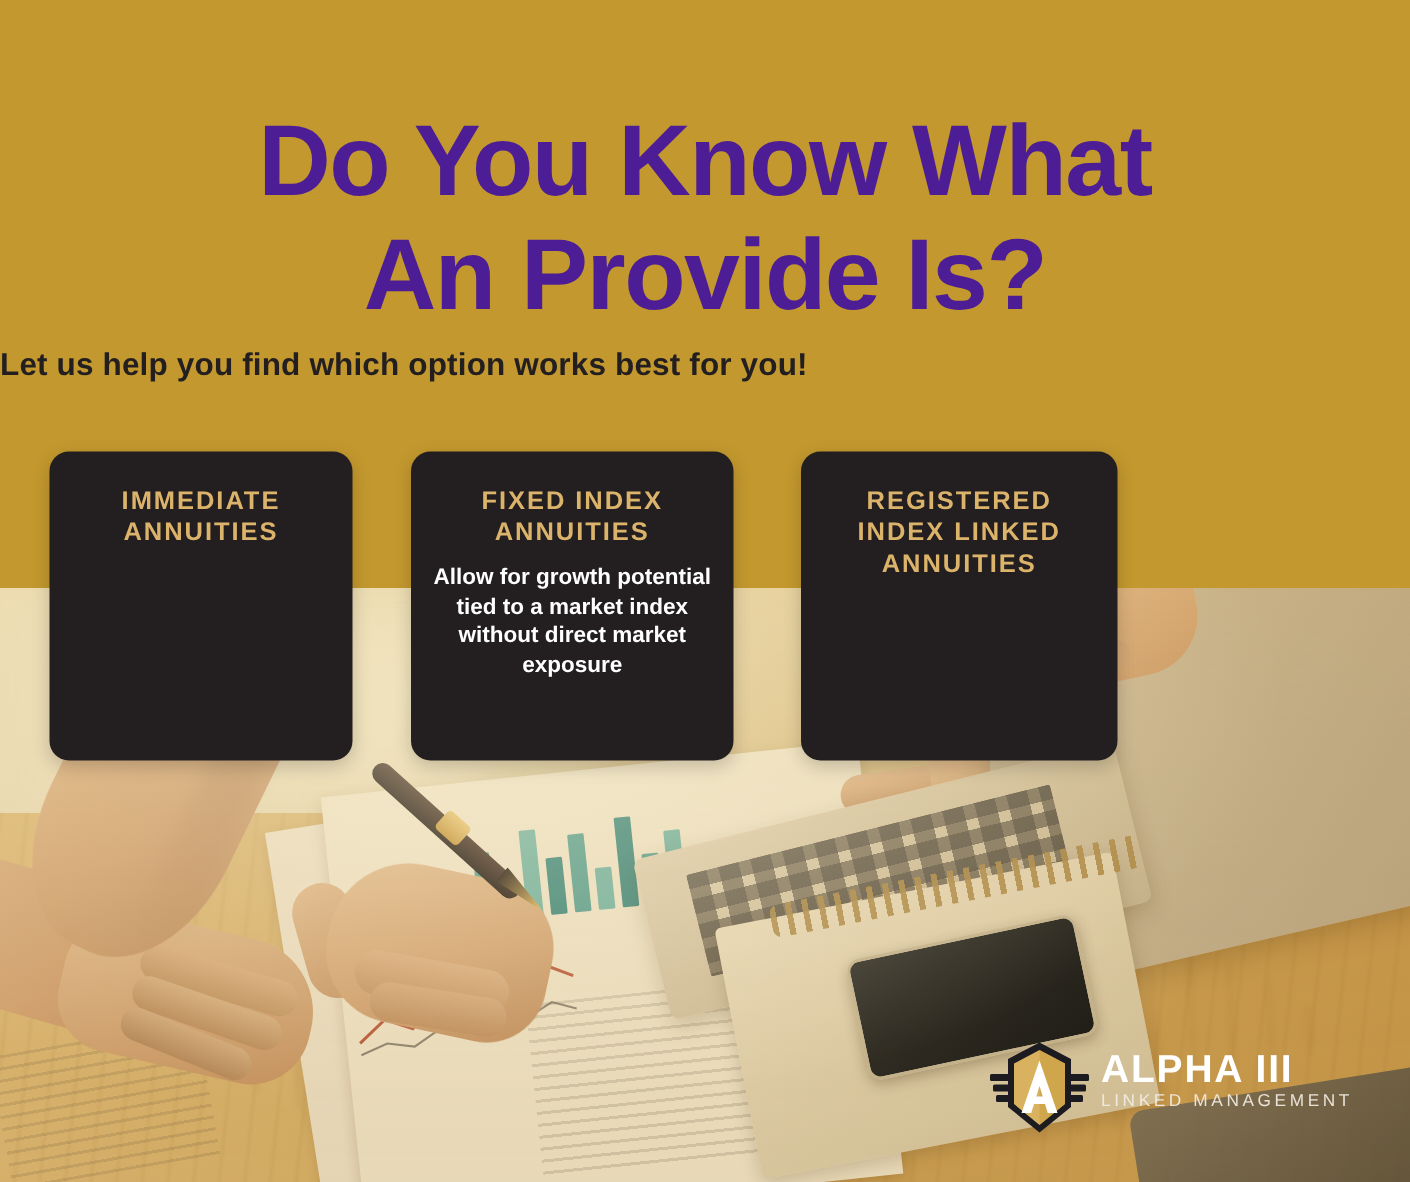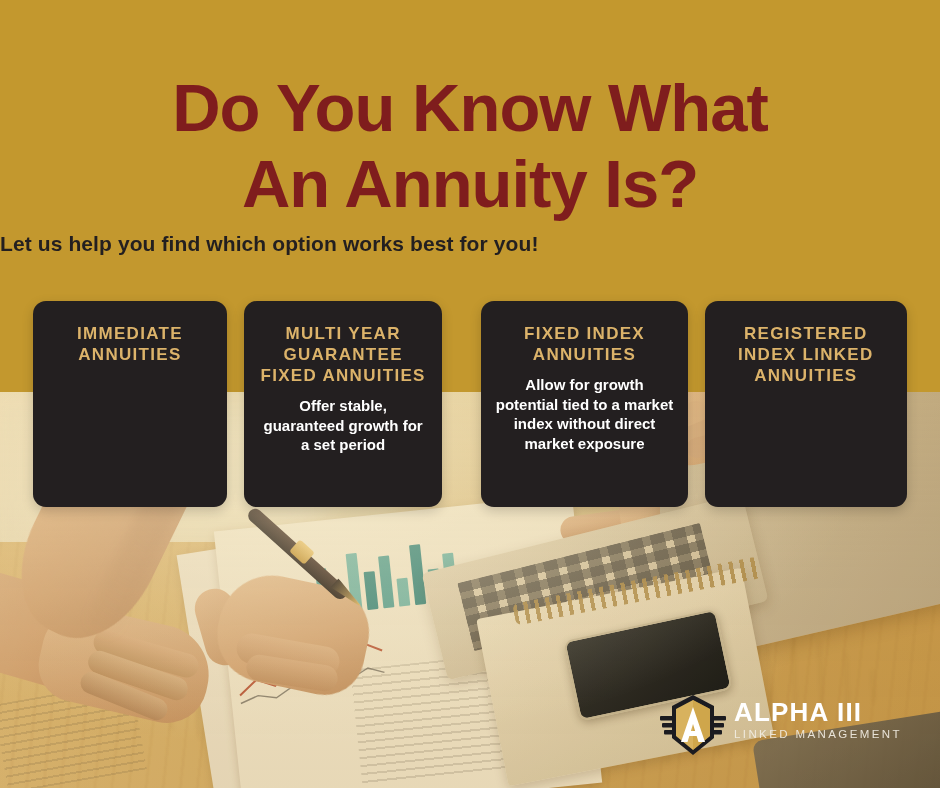--- a/index.html
+++ b/index.html
@@ -138,31 +138,31 @@
      background:linear-gradient(180deg,rgba(228,196,120,.40) 0%,rgba(214,176,96,.30) 45%,rgba(198,158,74,.28) 100%);
      mix-blend-mode:multiply;}
   .photo-wash2{left:0;top:0;width:940px;height:396px;
      background:radial-gradient(ellipse at 32% 18%,rgba(255,250,225,.42),rgba(255,250,225,0) 62%);}
 
   
   .gold-band{position:absolute;left:0;top:0;width:940px;height:392px;background:#c3982e;}
 
   
   .headline{position:absolute;left:0;top:70px;width:940px;text-align:center;
-     color:#7f1d1d;font-size:67px;line-height:76px;font-weight:bold;letter-spacing:-1px;}
+     color:#4c1d95;font-size:67px;line-height:76px;font-weight:bold;letter-spacing:-1px;}
   .headline span{display:block;}
   .subhead{position:absolute;left:0;top:232px;width:940px;text-align:left;
      color:#231f20;font-size:21px;font-weight:bold;letter-spacing:.1px;}
 
   
   .cards{position:absolute;left:33px;top:301px;width:874px;height:206px;
      display:flex;gap:17px;align-items:flex-start;}
   .card{background:#231f20;border-radius:13px;height:206px;box-sizing:border-box;
      padding:22px 14px 16px 14px;text-align:center;box-shadow:0 4px 12px rgba(0,0,0,.18);}
-  .c1{width:202px;} .c2{width:207px;} .c3{width:215px;margin-left:22px;} .c4{width:211px;}
+  .c1{width:202px;} .c2{width:207px;} .c3{width:215px;margin-left:22px;} .c4{width:211px;margin-left:28px;}
   .card-title{color:#dcb36a;font-size:17px;line-height:21px;font-weight:bold;
      letter-spacing:1.3px;text-transform:uppercase;}
   .card-body{color:#ffffff;font-size:15px;line-height:19.5px;font-weight:bold;margin-top:12px;}
   .c2 .card-body,.c3 .card-body{margin-top:10px;text-align:center;}
 
   
   .logo{position:absolute;left:660px;top:694px;width:250px;height:62px;}
   .logo-mark{position:absolute;left:0;top:0;width:66px;height:62px;}
   .logo-text{position:absolute;left:74px;top:4px;width:180px;}
   .logo-name{color:#ffffff;font-size:26px;font-weight:bold;letter-spacing:1.2px;line-height:28px;}
@@ -245,31 +245,27 @@
     <div class="ph lap2"></div>
 
     <div class="ph photo-wash"></div>
     <div class="ph photo-wash2"></div>
   </div>
 
   <div class="gold-band"></div>
 
   <div class="headline">
     <span>Do You Know What</span>
-    <span>An Annuity Is?</span>
+    <span>An Provide Is?</span>
   </div>
   <div class="subhead">Let us help you find which option works best for you!</div>
 
   <div class="cards">
     <div class="card c1">
       <div class="card-title">IMMEDIATE ANNUITIES</div>
-    </div>
-    <div class="card c2">
-      <div class="card-title">MULTI YEAR GUARANTEE FIXED ANNUITIES</div>
-      <div class="card-body">Offer stable, guaranteed growth for a set period</div>
     </div>
     <div class="card c3">
       <div class="card-title">FIXED INDEX ANNUITIES</div>
       <div class="card-body">Allow for growth potential tied to a market index without direct market exposure</div>
     </div>
     <div class="card c4">
       <div class="card-title">REGISTERED INDEX LINKED ANNUITIES</div>
     </div>
   </div>
 

